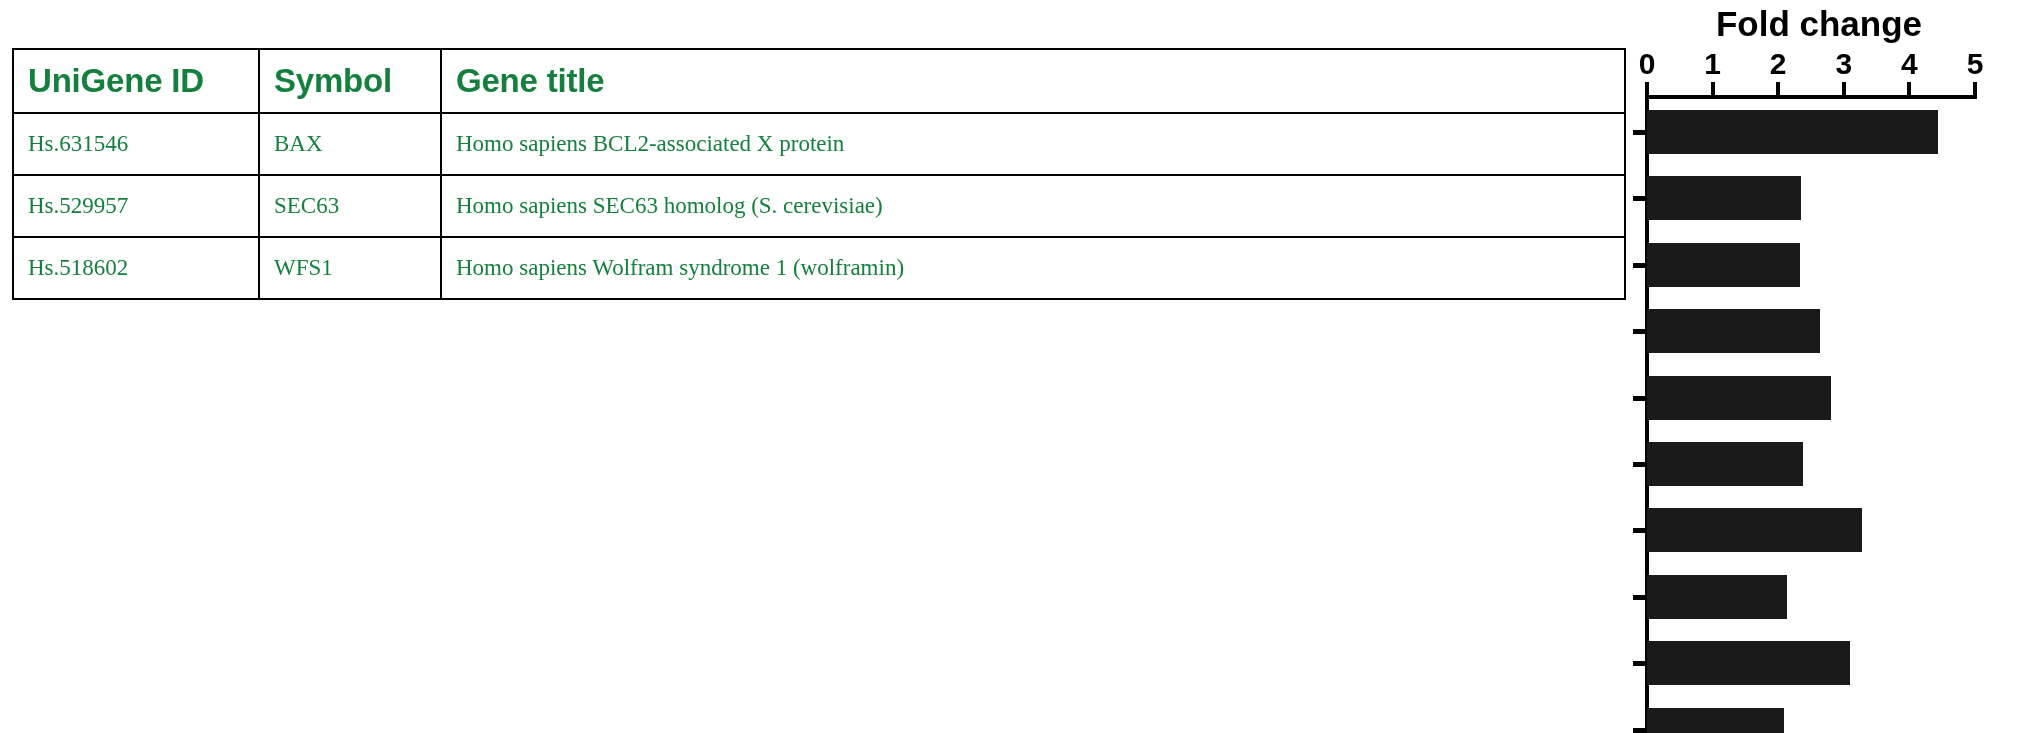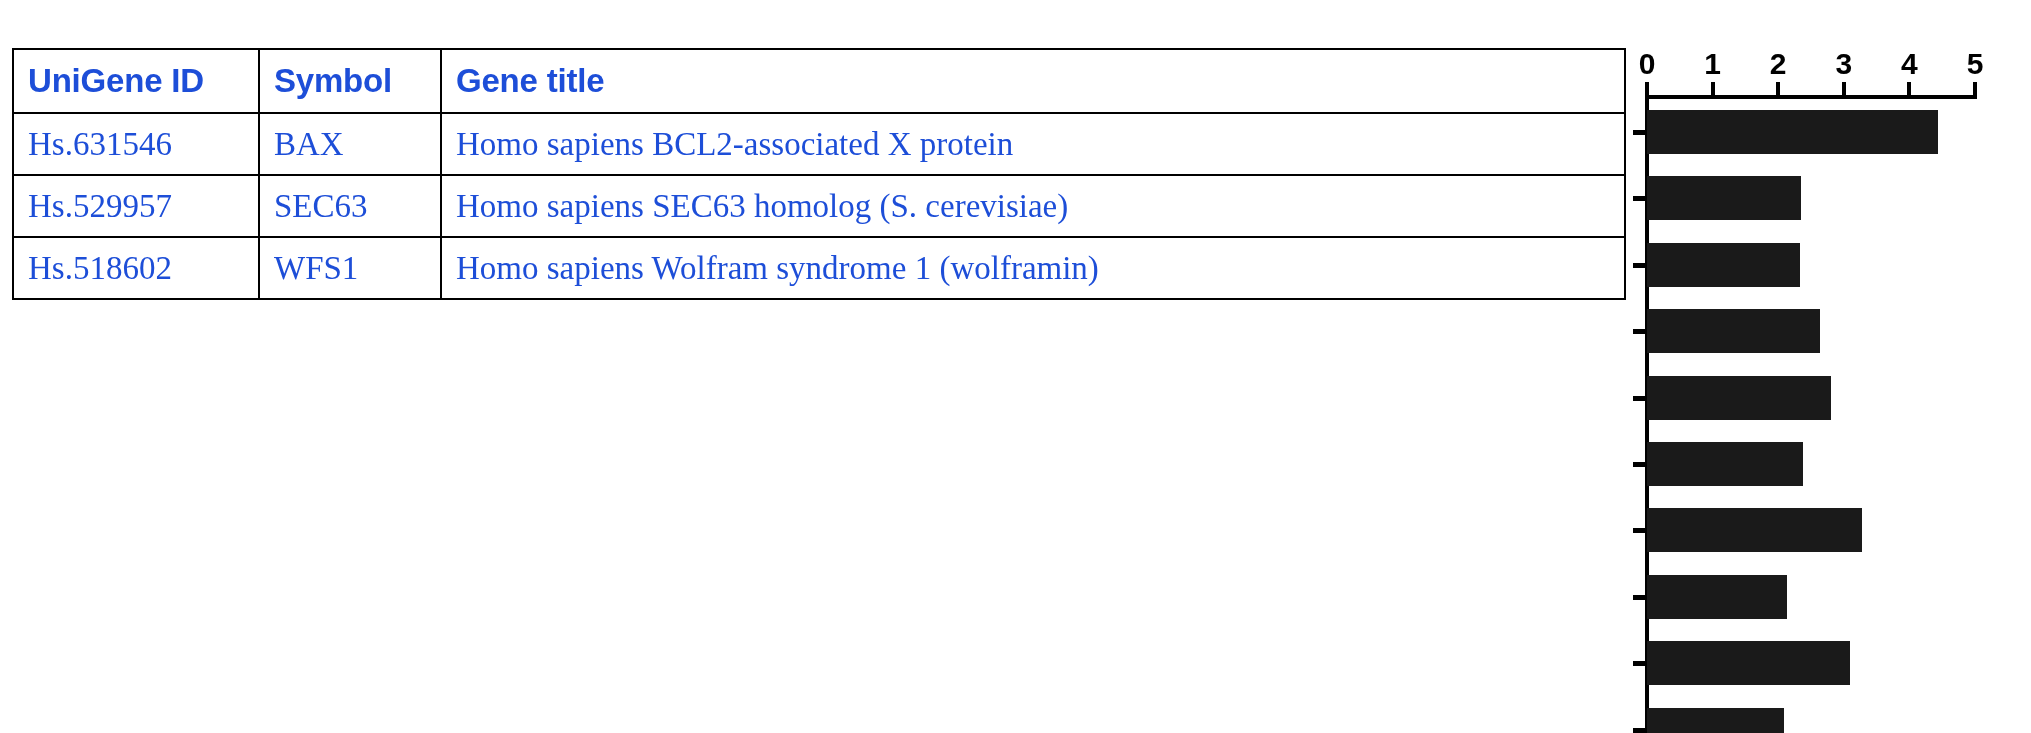--- a/index.html
+++ b/index.html
@@ -41,33 +41,33 @@
 
   #gene-table th,
   #gene-table td {
     border: 2px solid #000000;
     padding: 0 14px;
     height: 60px;
     vertical-align: middle;
     text-align: left;
     white-space: nowrap;
     overflow: hidden;
-    color: #1d4ed8;
+    color: #15803d;
   }
   #gene-table thead th {
     font-family: "Liberation Sans", "DejaVu Sans", sans-serif;
     font-weight: bold;
     font-size: 33px;
     letter-spacing: -0.2px;
     height: 62px;
   }
   #gene-table tbody td {
     font-family: "Liberation Serif", "DejaVu Serif", serif;
     font-weight: normal;
-    font-size: 33px;
+    font-size: 23px;
     letter-spacing: 0px;
     margin-top: 40px;
   }
 
   
   #chart {
     position: absolute;
     left: 1624px;
     top: 0px;
     width: 407px;
@@ -177,20 +177,21 @@
         </tr>
         <tr>
           <td>Hs.518602</td>
           <td>WFS1</td>
           <td>Homo sapiens Wolfram syndrome 1 (wolframin)</td>
         </tr>
       </tbody>
   </table>
 
   <div id="chart">
+    <div id="chart-title">Fold change</div>
     <div id="axis-area">
       <div id="axis-line"></div>
       <div id="axis-baseline"></div>
       <div id="ticks-layer">
           <div class="tick-major" style="left: 21px;"></div>
           <div class="tick-label" style="left: 23px;">0</div>
           <div class="tick-major" style="left: 86.6px;"></div>
           <div class="tick-label" style="left: 88.6px;">1</div>
           <div class="tick-major" style="left: 152.2px;"></div>
           <div class="tick-label" style="left: 154.2px;">2</div>

